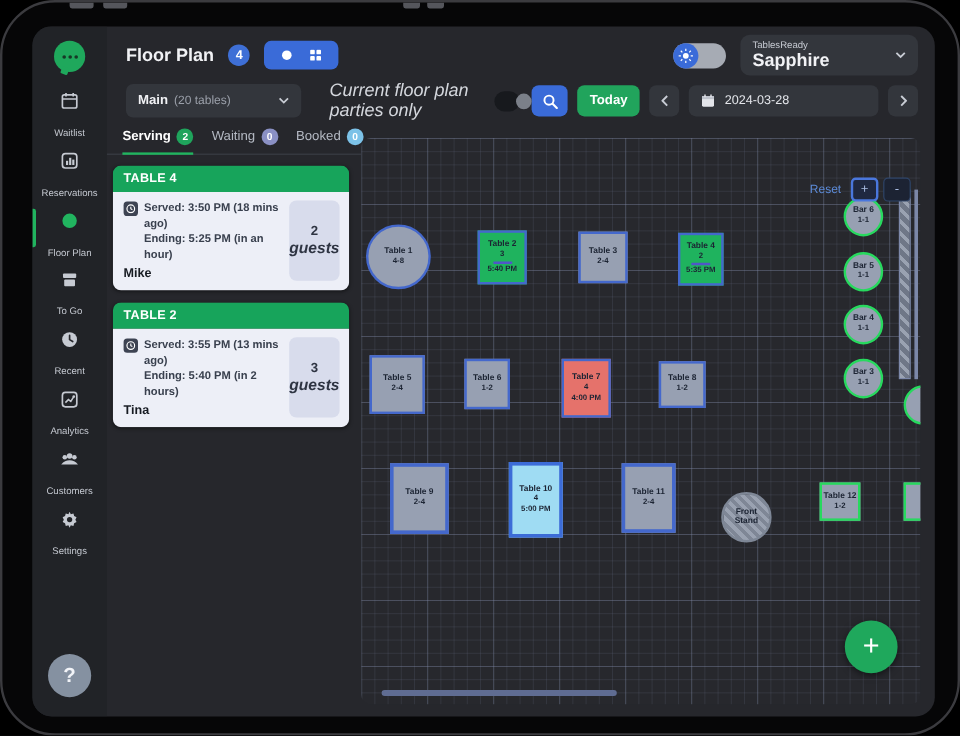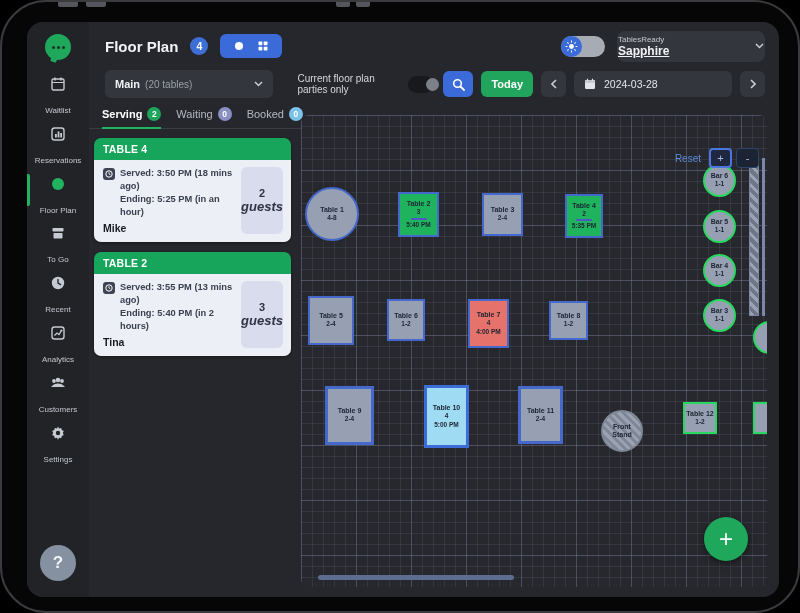--- a/index.html
+++ b/index.html
@@ -21,31 +21,31 @@
 
   
   .main{flex:1;display:flex;flex-direction:column;min-width:0;}
   .hdr{height:42px;display:flex;align-items:center;padding:6px 14px 0 16px;gap:12px;}
   .hdr-title{font-size:15px;font-weight:700;color:#f1f2f5;}
   .hdr-badge{width:18px;height:18px;border-radius:50%;background:#3e6fd6;color:#fff;font-size:10.5px;font-weight:700;display:flex;align-items:center;justify-content:center;}
   .seg{width:62px;height:24px;background:#3a6bd8;border-radius:6px;display:flex;align-items:center;justify-content:space-evenly;cursor:pointer;}
   .spacer{flex:1;}
   .theme-toggle{width:44px;height:21px;border-radius:11px;background:#a6abb4;position:relative;cursor:pointer;flex:none;}
   .theme-knob{position:absolute;left:0;top:0;width:21px;height:21px;border-radius:50%;background:#3a6bd8;display:flex;align-items:center;justify-content:center;}
-  .venue{min-width:148px;background:#33363c;border-radius:8px;padding:4px 1px;display:flex;align-items:center;gap:10px;cursor:pointer;}
+  .venue{min-width:148px;background:#33363c;border-radius:8px;padding:4px 10px;display:flex;align-items:center;gap:10px;cursor:pointer;}
   .venue-lines{flex:1;}
   .venue-l1{font-size:8px;color:#c6cad2;}
-  .venue-l2{font-size:12px;font-weight:700;color:#f1f2f5;text-decoration:underline;}
+  .venue-l2{font-size:15px;font-weight:700;color:#f1f2f5;}
 
   .toolbar{height:38px;display:flex;align-items:center;padding:2px 14px 0 16px;gap:10px;}
   .fselect{width:208px;height:28px;background:#33363c;border-radius:6px;display:flex;align-items:center;padding:0 10px;gap:5px;cursor:pointer;}
   .fselect .fname{font-size:11px;font-weight:700;color:#f1f2f5;}
   .fselect .fdetail{font-size:10px;color:#9ba0aa;flex:1;}
   .parties{display:flex;align-items:center;gap:8px;margin-left:14px;}
-  .parties-label{font-size:10px;color:#d4d7dd;}
+  .parties-label{font-size:15px;color:#d4d7dd;font-style:italic;}
   .ptoggle{width:33px;height:17px;border-radius:9px;background:#17191d;position:relative;cursor:pointer;}
   .ptoggle i{position:absolute;left:18px;top:2px;width:13px;height:13px;border-radius:50%;background:#7b8089;}
   .tb-right{margin-left:auto;display:flex;align-items:center;gap:8px;}
   .btn{border:none;border-radius:6px;display:flex;align-items:center;justify-content:center;cursor:pointer;}
   .search-btn{width:30px;height:26px;background:#3a6bd8;}
   .today-btn{height:26px;padding:0 10px;background:#21a45c;color:#fff;font-size:11px;font-weight:700;}
   .nav-sq{width:25px;height:26px;background:#33363c;color:#c8ccd4;}
   .date-field{height:26px;min-width:158px;background:#33363c;border-radius:6px;display:flex;align-items:center;gap:8px;padding:0 10px;cursor:pointer;text-align:center;}
   .date-field span{font-size:10.5px;color:#e3e5ea;}
 

